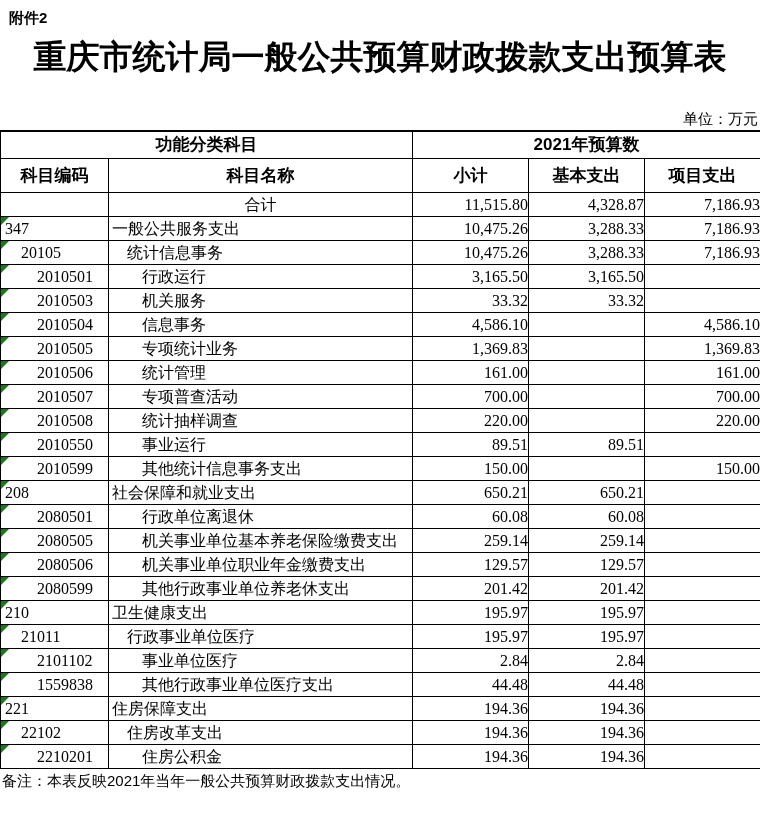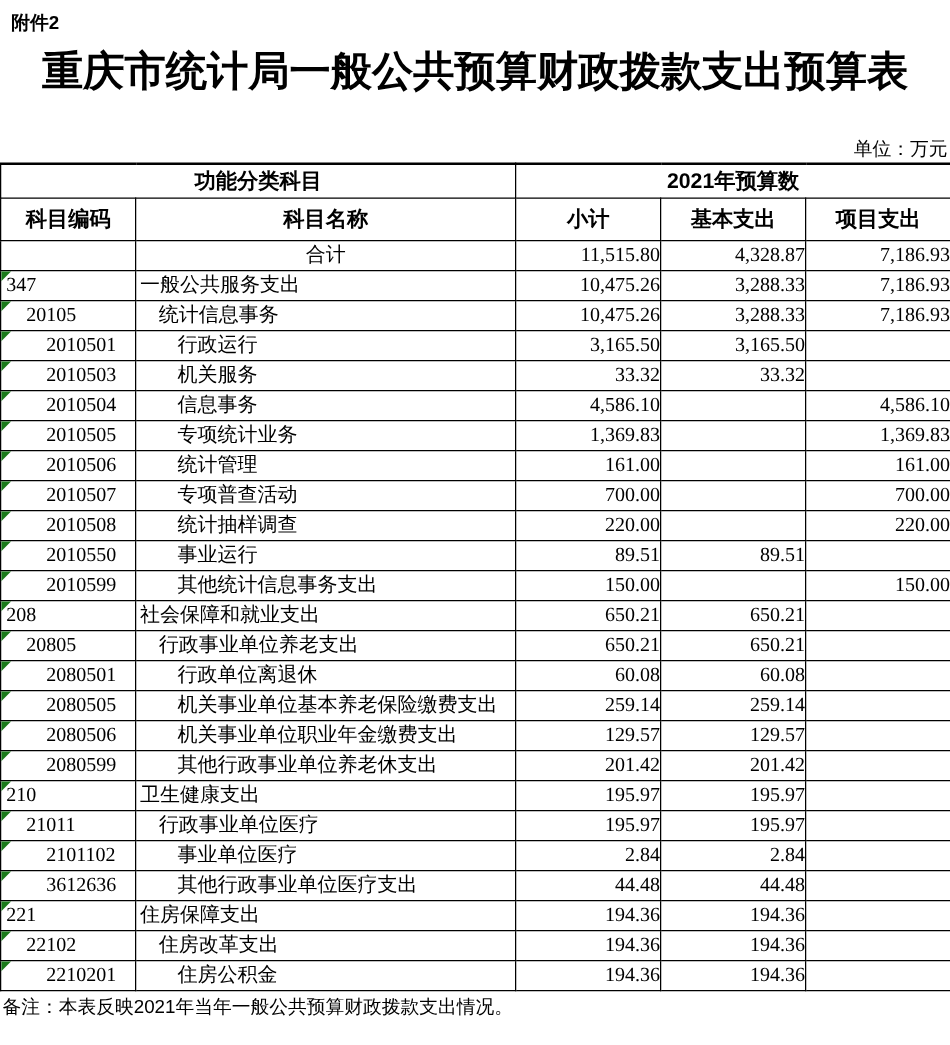--- a/index.html
+++ b/index.html
@@ -173,27 +173,20 @@
         <td class="num-cell">150.00</td>
       </tr>
       <tr>
         <td class="code-cell"><span class="flag"></span><span style="padding-left: 4px;">208</span></td>
         <td class="name-cell" style="padding-left: 3px;">社会保障和就业支出</td>
         <td class="num-cell">650.21</td>
         <td class="num-cell">650.21</td>
         <td class="num-cell"></td>
       </tr>
       <tr>
-        <td class="code-cell"><span class="flag"></span><span style="padding-left: 20px;">20805</span></td>
-        <td class="name-cell" style="padding-left: 18px;">行政事业单位养老支出</td>
-        <td class="num-cell">650.21</td>
-        <td class="num-cell">650.21</td>
-        <td class="num-cell"></td>
-      </tr>
-      <tr>
         <td class="code-cell"><span class="flag"></span><span style="padding-left: 36px;">2080501</span></td>
         <td class="name-cell" style="padding-left: 33px; margin-top: 43px;">行政单位离退休</td>
         <td class="num-cell">60.08</td>
         <td class="num-cell">60.08</td>
         <td class="num-cell"></td>
       </tr>
       <tr>
         <td class="code-cell"><span class="flag"></span><span style="padding-left: 36px;">2080505</span></td>
         <td class="name-cell" style="padding-left: 33px;">机关事业单位基本养老保险缴费支出</td>
         <td class="num-cell">259.14</td>
@@ -229,21 +222,21 @@
         <td class="num-cell"></td>
       </tr>
       <tr>
         <td class="code-cell"><span class="flag"></span><span style="padding-left: 36px;">2101102</span></td>
         <td class="name-cell" style="padding-left: 33px;">事业单位医疗</td>
         <td class="num-cell">2.84</td>
         <td class="num-cell">2.84</td>
         <td class="num-cell"></td>
       </tr>
       <tr>
-        <td class="code-cell"><span class="flag"></span><span style="padding-left: 36px;">3612636</span></td>
+        <td class="code-cell"><span class="flag"></span><span style="padding-left: 36px;">1559838</span></td>
         <td class="name-cell" style="padding-left: 33px;">其他行政事业单位医疗支出</td>
         <td class="num-cell">44.48</td>
         <td class="num-cell">44.48</td>
         <td class="num-cell"></td>
       </tr>
       <tr>
         <td class="code-cell"><span class="flag"></span><span style="padding-left: 4px;">221</span></td>
         <td class="name-cell" style="padding-left: 3px;">住房保障支出</td>
         <td class="num-cell">194.36</td>
         <td class="num-cell">194.36</td>

